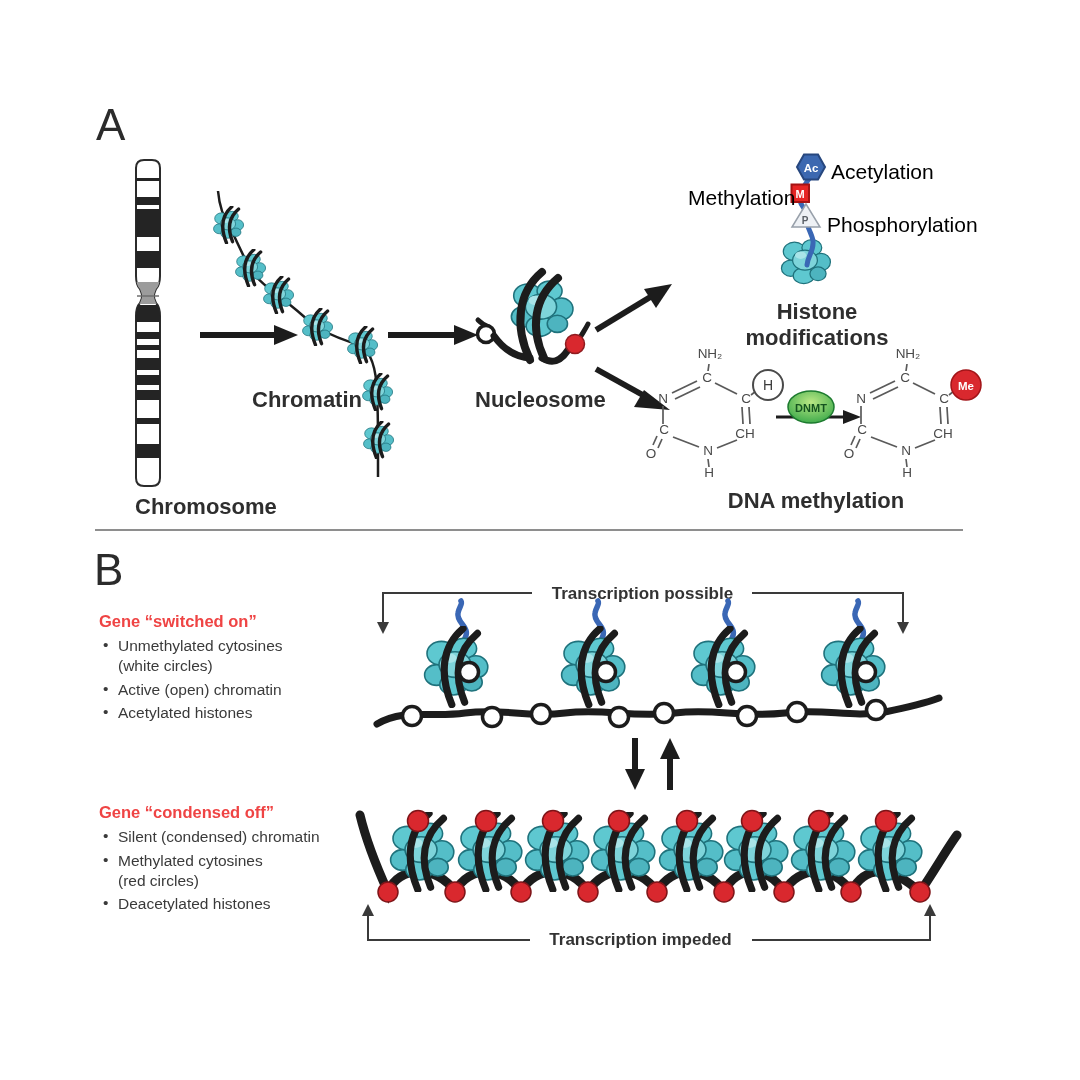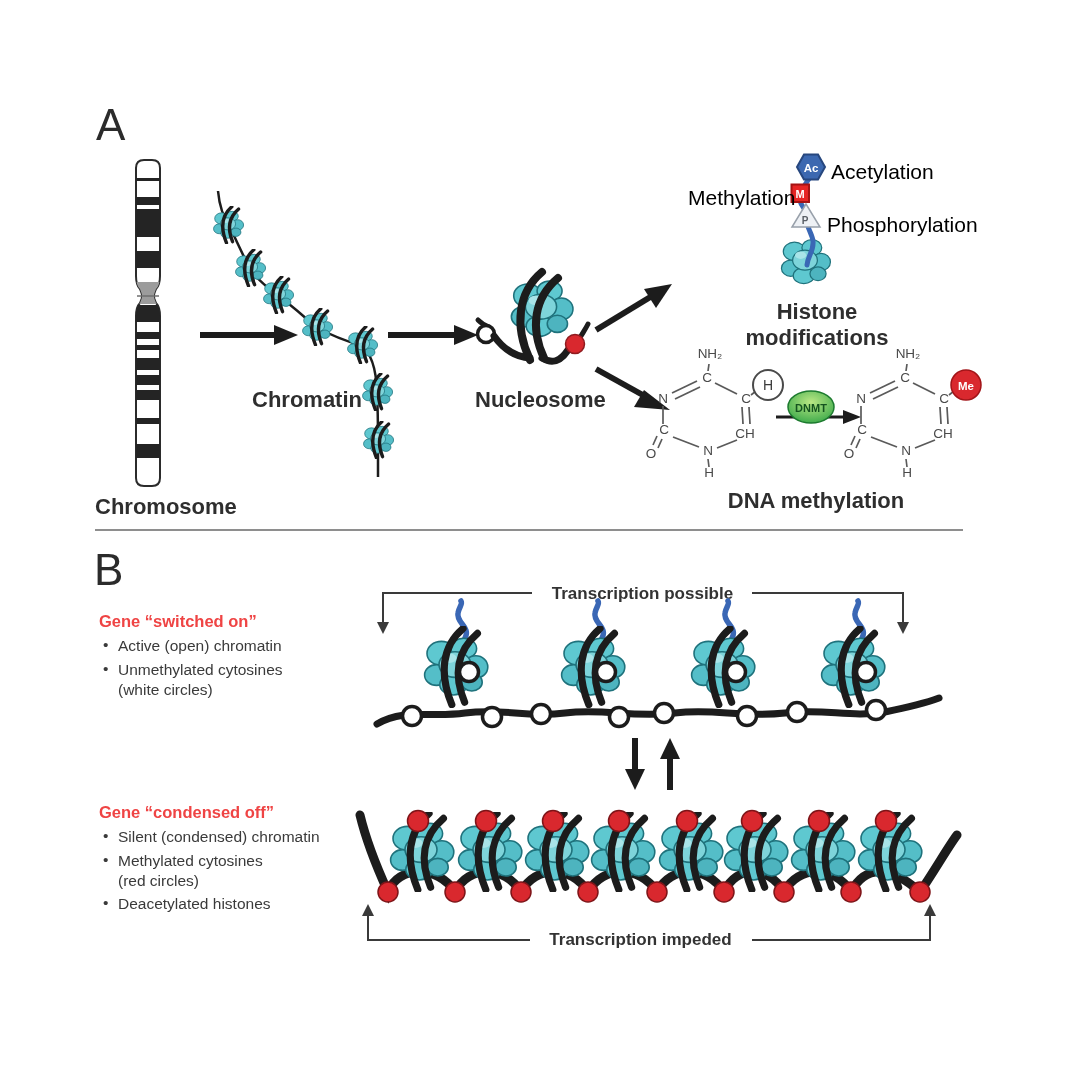--- a/index.html
+++ b/index.html
@@ -3,21 +3,21 @@
 <meta charset="utf-8">
 <style>
   html,body{margin:0;padding:0;background:#ffffff;}
   .stage{
     position:relative;width:1080px;height:1080px;background:#ffffff;overflow:hidden;
     font-family:"Liberation Sans","DejaVu Sans",sans-serif;color:#2f2f2f;
   }
   .abs{position:absolute;}
   .panel-letter{font-size:44px;font-weight:400;color:#2b2b2b;line-height:1;}
   .fig-label{font-weight:bold;font-size:22px;color:#2e2e2e;text-align:center;}
-  .fig-label.left{text-align:center;}
+  .fig-label.left{text-align:center;margin-left:40px;}
   .mod-label{font-size:21px;color:#000000;white-space:nowrap;}
   .mod-label.right-align{text-align:center;}
   .bracket-caption{font-weight:bold;font-size:17px;color:#333;text-align:center;white-space:nowrap;}
   .gene-block{width:268px;}
   .gene-title{font-weight:bold;font-size:16.5px;color:#ef4444;margin:0 0 5px 0;}
   .gene-bullets{list-style:none;margin:0;padding:0;}
   .gene-bullets li{
     position:relative;padding-left:19px;margin:0 0 4px 0;
     font-size:15.5px;line-height:1.28;color:#3a3a3a;white-space:pre-line;
   }
@@ -211,23 +211,24 @@
   </svg>
   <div class="abs fig-label" style="left:726px;top:488px;width:180px;">DNA methylation</div>
 
   <div class="divider" style="left:95px;top:529px;width:868px;"></div>
 
   <div class="abs panel-letter" style="left:94px;top:548px;">B</div>
 
   <div class="abs gene-block" style="left:99px;top:612px;">
     <p class="gene-title">Gene “switched on”</p>
     <ul class="gene-bullets">
-      <li>Active (open) chromatin</li>
       <li>Unmethylated cytosines
 (white circles)</li>
+      <li>Active (open) chromatin</li>
+      <li>Acetylated histones</li>
     </ul>
   </div>
 
   <div class="abs gene-block" style="left:99px;top:803px;">
     <p class="gene-title">Gene “condensed off”</p>
     <ul class="gene-bullets">
       <li>Silent (condensed) chromatin</li>
       <li>Methylated cytosines
 (red circles)</li>
       <li>Deacetylated histones</li>

